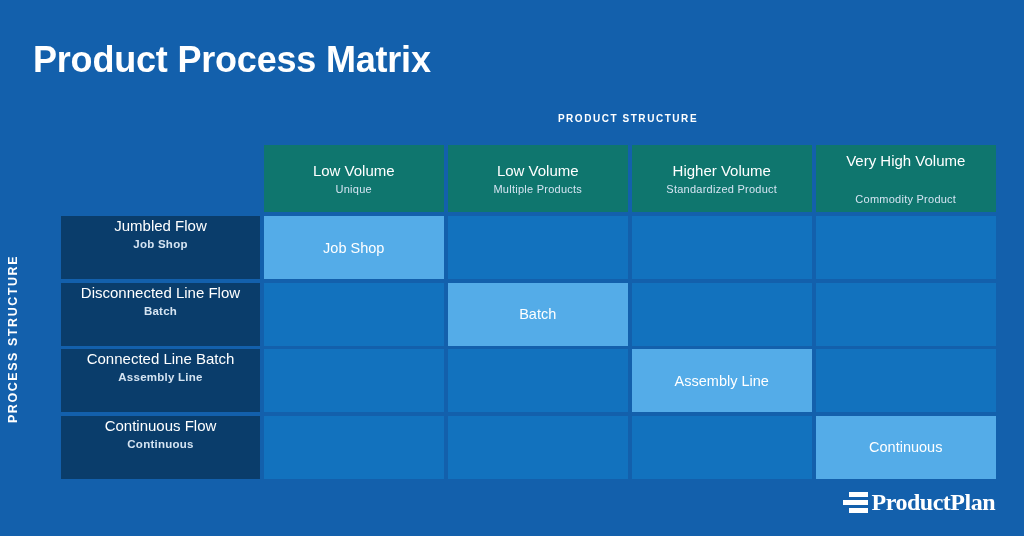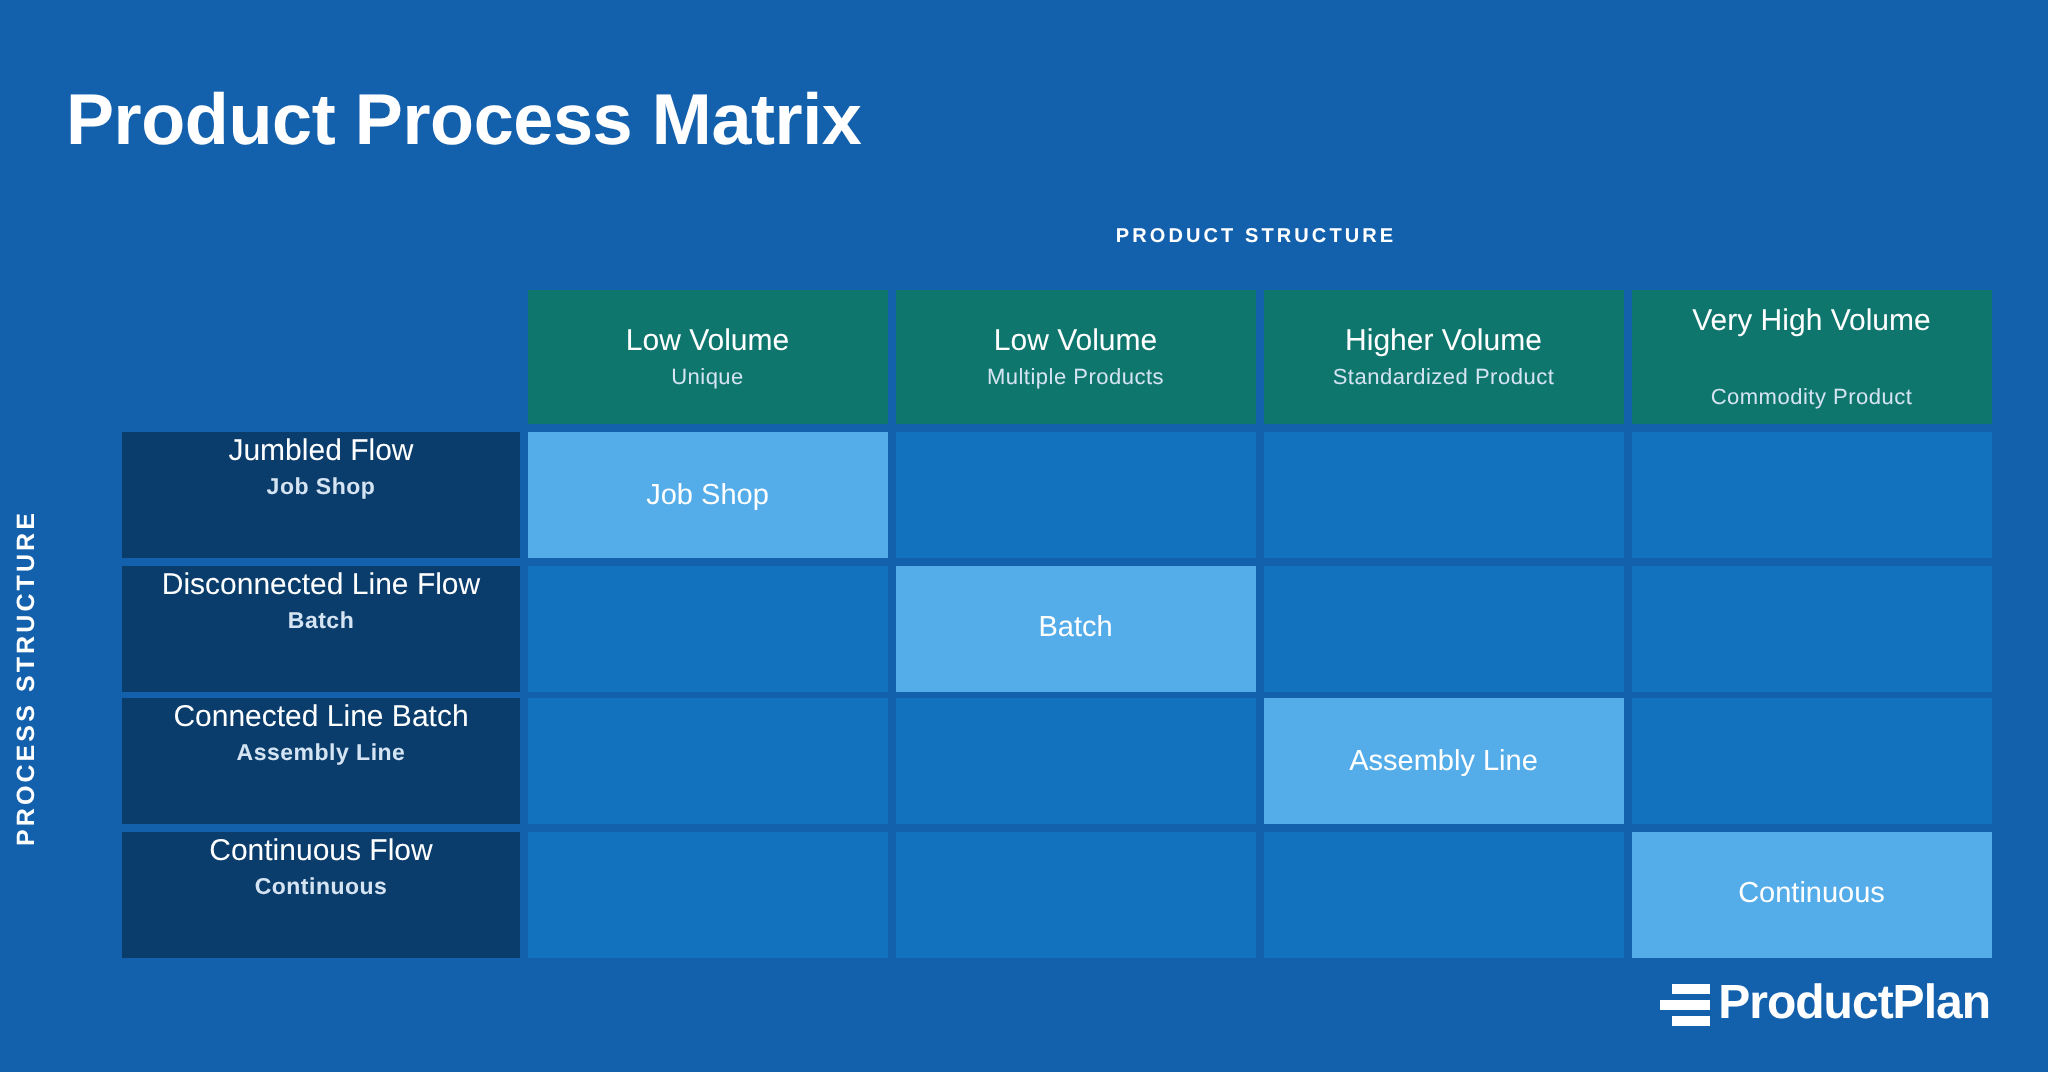--- a/index.html
+++ b/index.html
@@ -163,20 +163,21 @@
 
   
   .brand-logo {
     position: absolute;
     right: 29px;
     top: 486px;
     height: 32px;
     display: flex;
     align-items: center;
     gap: 4px;
+    font-family: Liberation Serif, serif;
   }
   .logo-mark {
     width: 25px;
     height: 21px;
     display: flex;
     flex-direction: column;
     justify-content: space-between;
   }
   .logo-bar { height: 5px; background: #FFFFFF; }
   .logo-bar.b1 { width: 19px; align-self: flex-end; }

